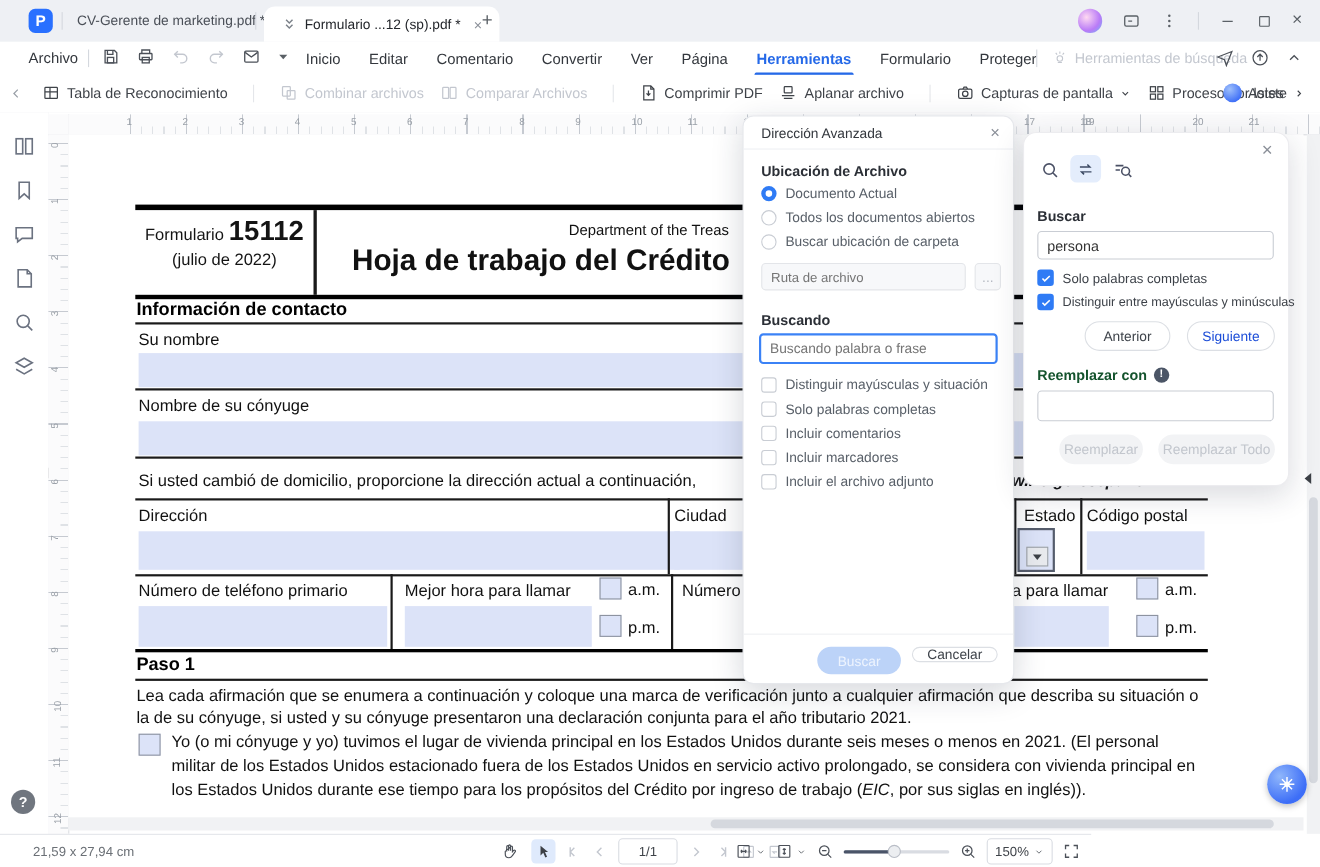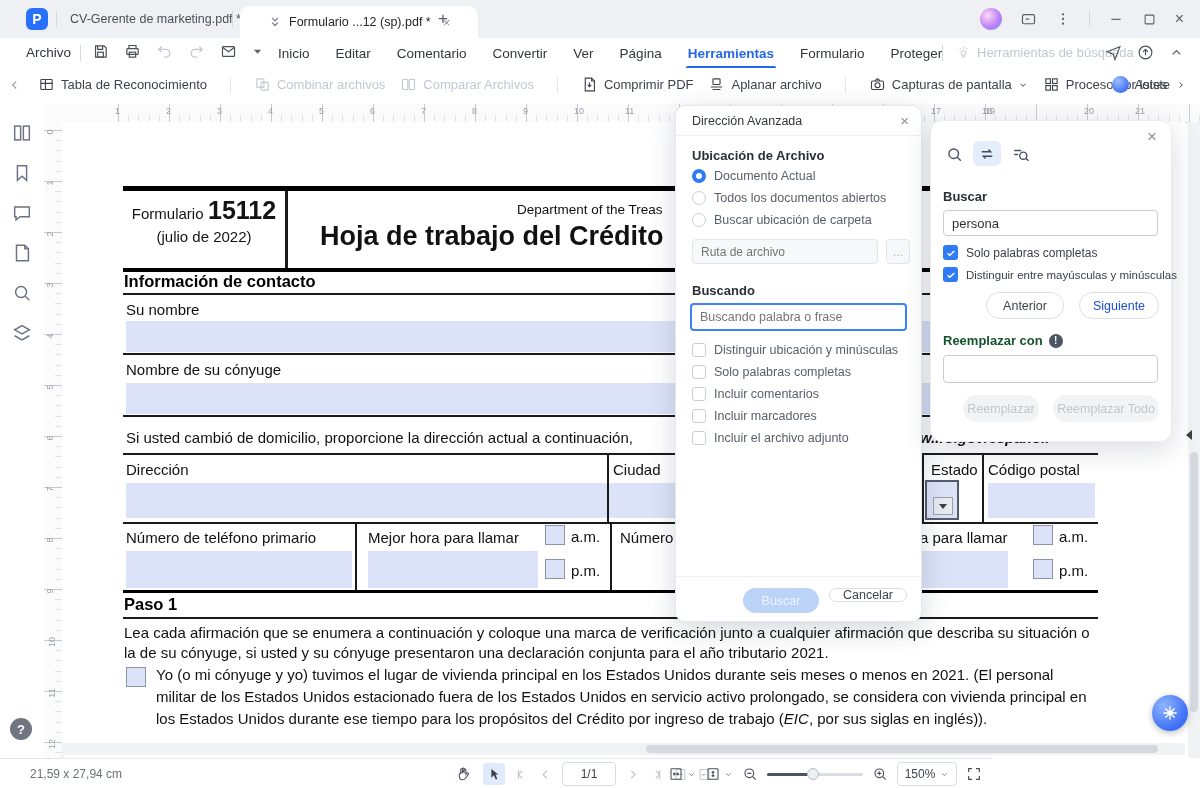--- a/index.html
+++ b/index.html
@@ -8,21 +8,21 @@
   svg{display:block}
   .ic{color:#4b5058}
   .dis{color:#c3c7cf !important}
   
   .titlebar{position:absolute;left:0;top:0;width:1200px;height:38px;background:#eef0f4;}
   .logo{position:absolute;left:26px;top:8px;width:22px;height:22px;border-radius:6px;background:#2970ff;
         color:#fff;font-weight:bold;font-size:14px;display:flex;align-items:center;justify-content:center}
   .tb-div{position:absolute;top:11px;width:1px;height:16px;background:#d4d8de}
   .tab{position:absolute;top:0;height:38px;display:flex;align-items:center;font-size:12.5px;color:#4a4f57}
   .tab .x{margin-left:12px;color:#8a8f98;font-size:13px;cursor:pointer}
-  .tab.active{top:6px;height:32px;background:#fff;border-radius:10px 10px 0 0;color:#23262b;padding:0 28px;align-items:center;}
+  .tab.active{top:6px;height:32px;background:#fff;border-radius:10px 10px 0 0;color:#23262b;padding:0 16px;align-items:center;}
   .plus{position:absolute;left:438px;top:9px;font-size:17px;color:#5a6066}
   .winbtns{position:absolute;right:0;top:0;height:38px;display:flex;align-items:center;gap:18px;padding-right:16px}
   
   .menubar{position:absolute;left:0;top:38px;width:1200px;height:30px;background:#fff;}
   .menu-items{position:absolute;left:276px;top:0;height:30px;display:flex;align-items:center;gap:22px;font-size:13.5px;color:#33373d}
   .menu-item{position:relative;padding:4px 2px;cursor:pointer;white-space:nowrap}
   .menu-item.active{color:#2569e8;font-weight:bold}
   .menu-item.active::after{content:"";position:absolute;left:0;right:0;bottom:-4px;height:3px;border-radius:2px;background:#2569e8}
   .mb-icons{position:absolute;left:92px;top:5px;display:flex;gap:15px;align-items:center}
   
@@ -440,21 +440,21 @@
   <div class="radio" style="top:107px">
     <span class="rdot"></span>
     <span>Buscar ubicación de carpeta</span>
   </div>
   <input class="pinput" style="left: 16px; top: 133px; width: 186px; height: 25px; background: rgb(247, 248, 250); border-color: rgb(227, 229, 233); font-size: 12px;" disabled="" placeholder="Ruta de archivo">
   <div style="position:absolute;left:210px;top:133px;width:24px;height:25px;background:#f7f8fa;border:1px solid #e3e5e9;border-radius:4px;box-sizing:border-box;display:flex;align-items:center;justify-content:center;color:#b6bac3">...</div>
   <div class="dlg-sec" style="top:177px">Buscando</div>
   <input class="pinput" style="left: 14px; top: 197px; width: 217px; height: 28px; border: 2px solid rgb(59, 130, 246); font-size: 12.5px;" placeholder="Buscando palabra o frase">
   <div class="dcb" style="top:237px">
       <span class="cbox"></span>
-      <span>Distinguir ubicación y minúsculas</span>
+      <span>Distinguir mayúsculas y situación</span>
     </div>
   <div class="dcb" style="top:259px">
       <span class="cbox"></span>
       <span>Solo palabras completas</span>
     </div>
   <div class="dcb" style="top:281px">
       <span class="cbox"></span>
       <span>Incluir comentarios</span>
     </div>
   <div class="dcb" style="top:303px">

